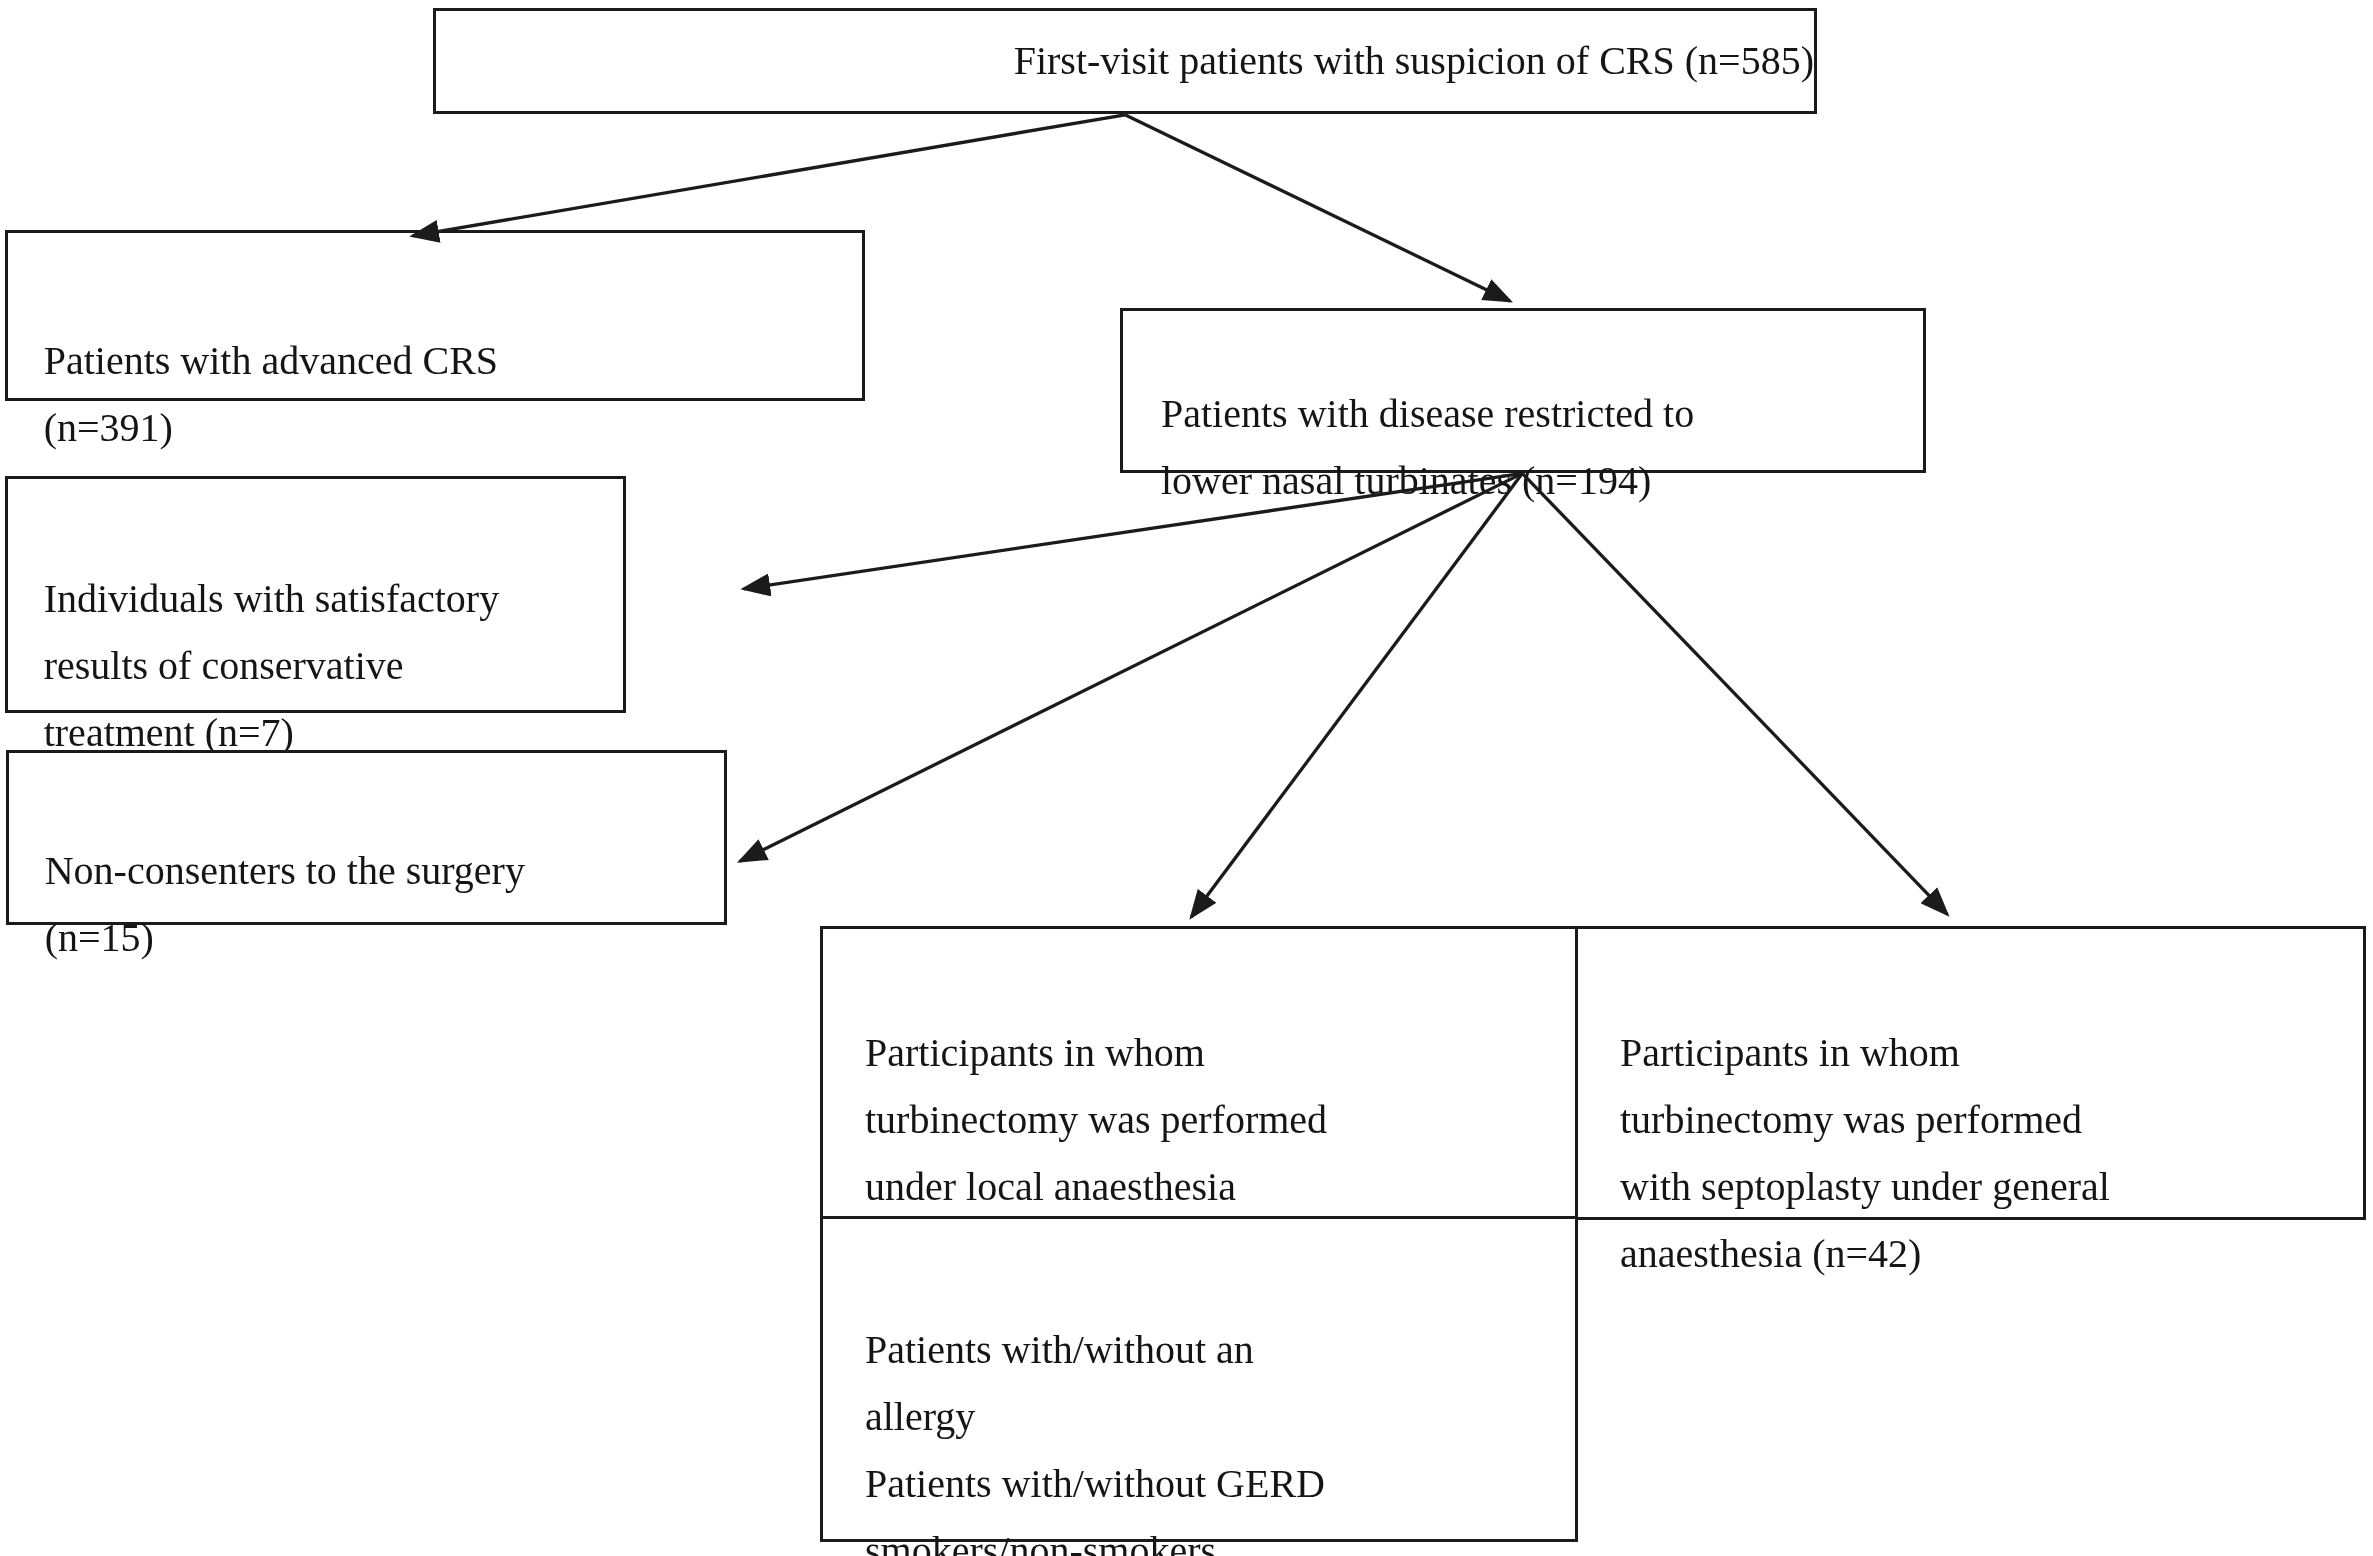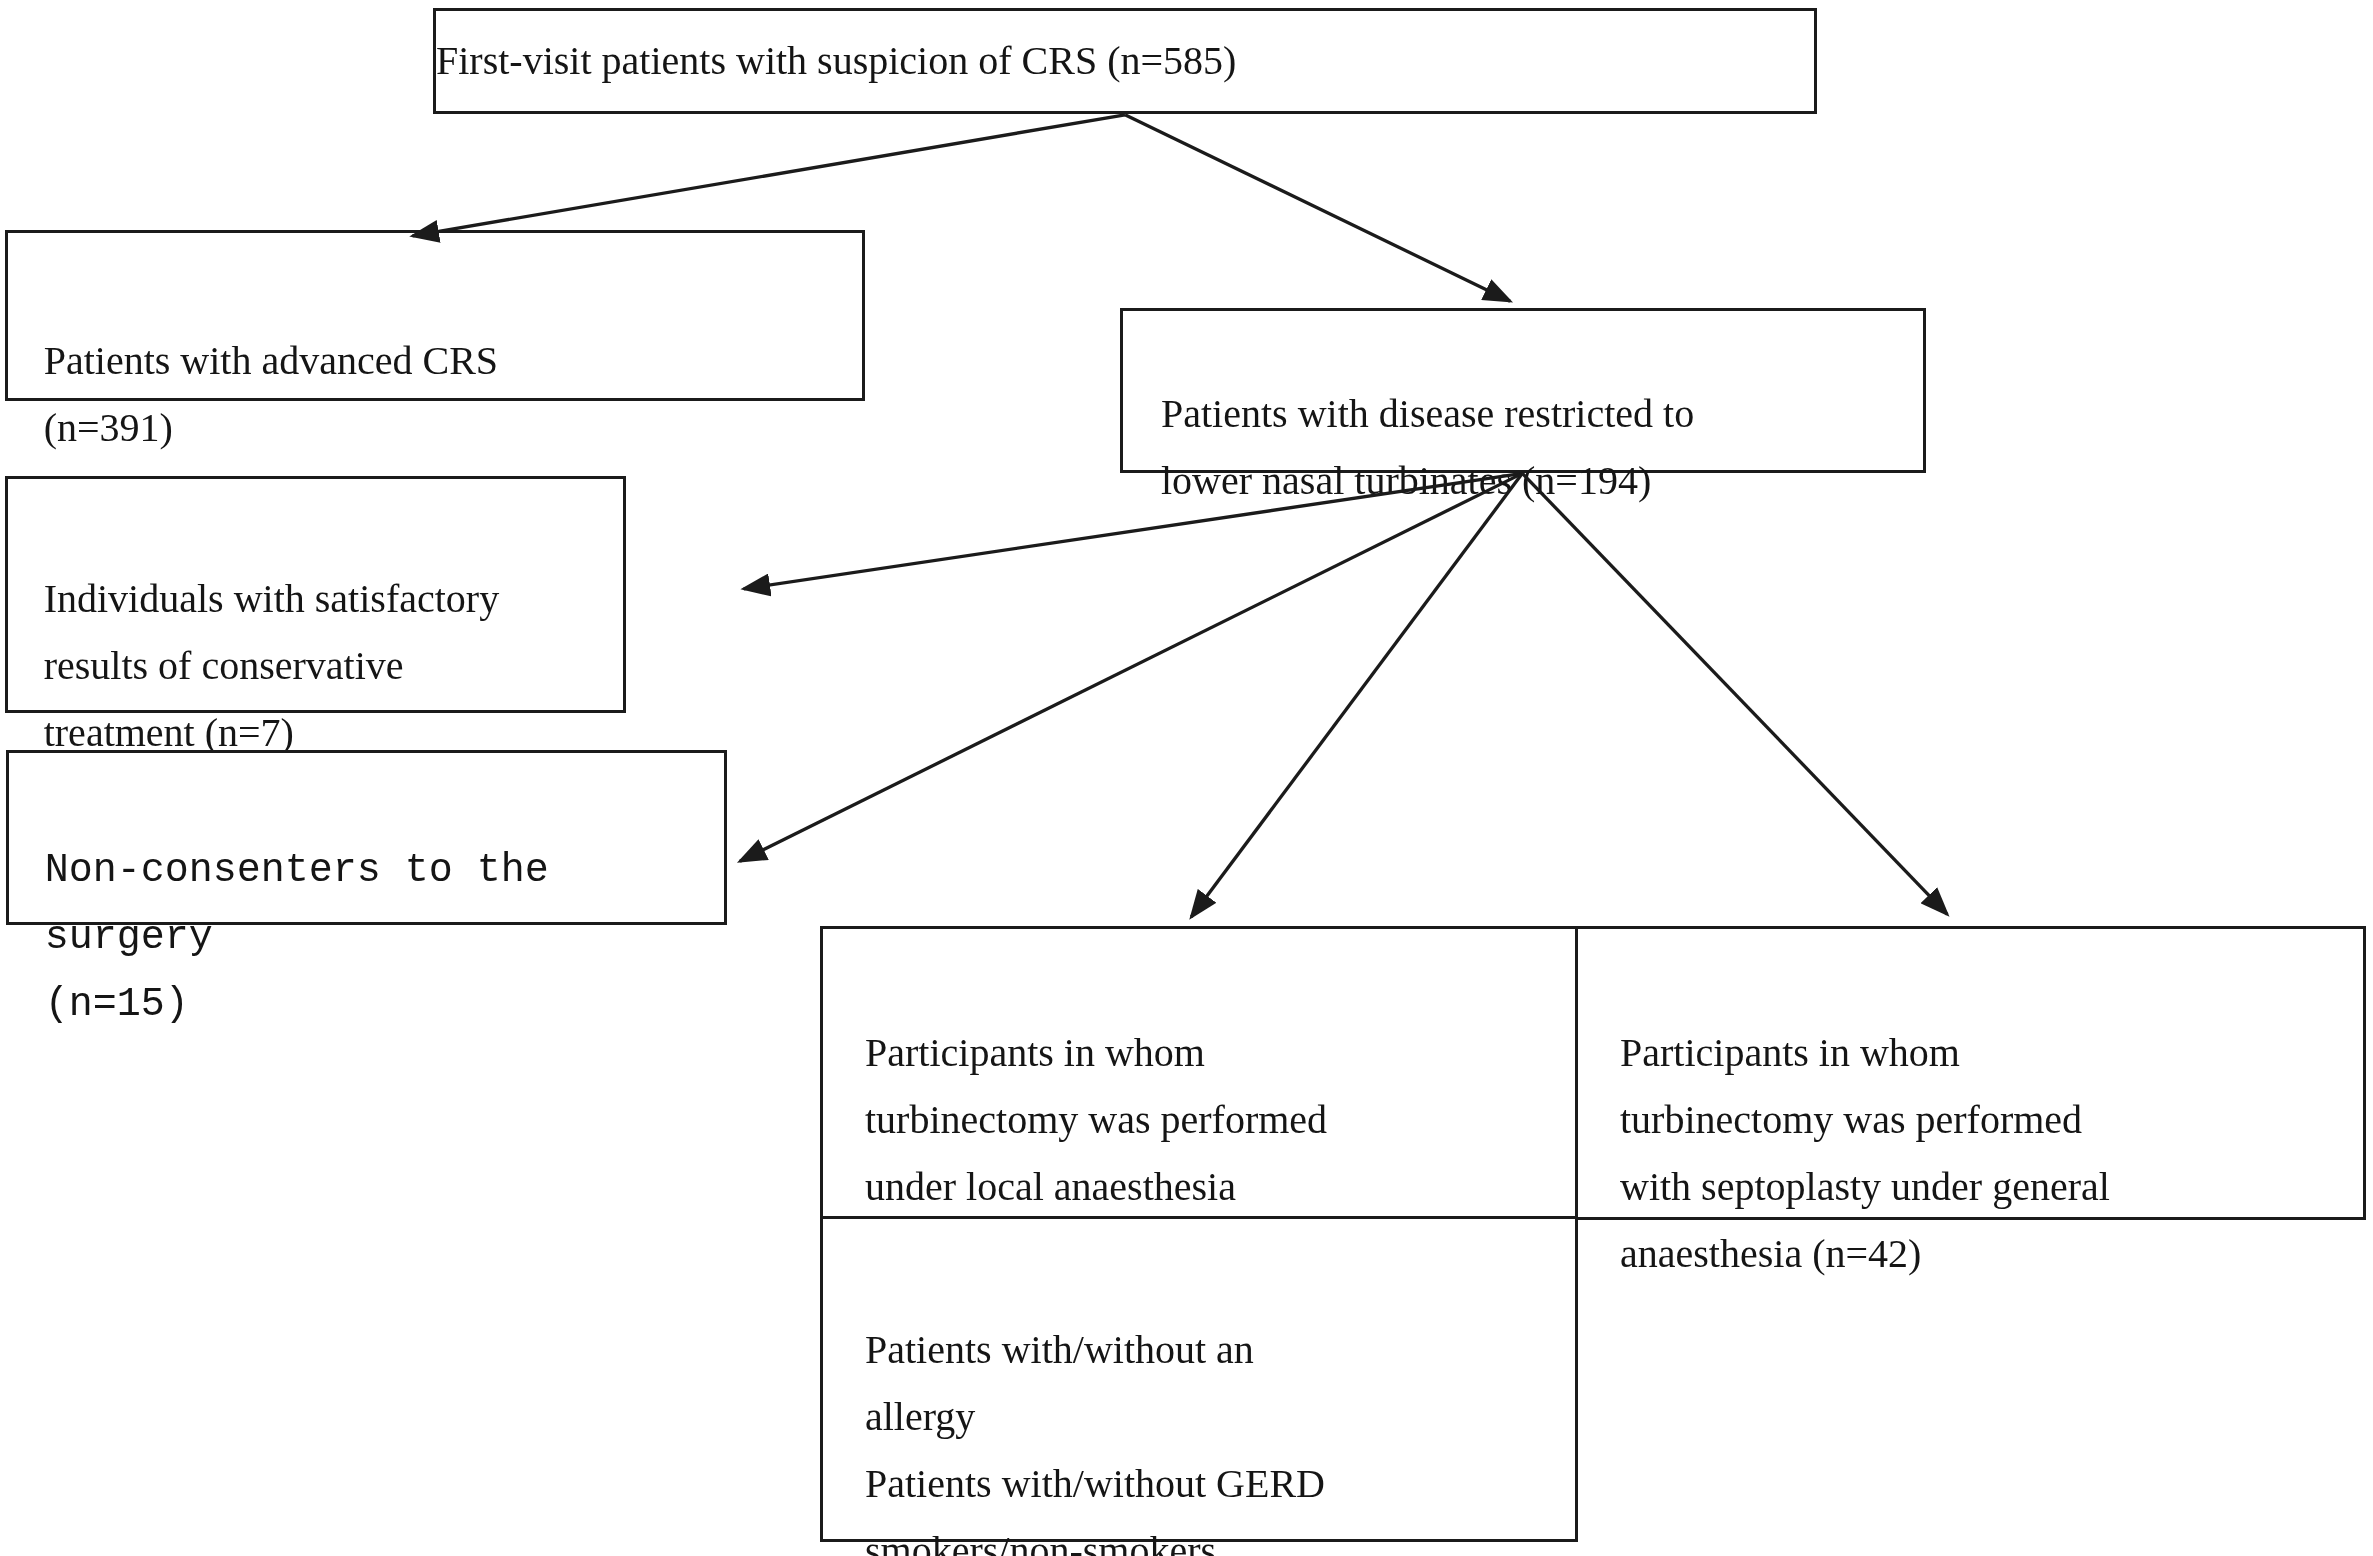--- a/index.html
+++ b/index.html
@@ -22,26 +22,26 @@
     border: 3.8px solid #1b1b1b;
     background: #ffffff;
     font-size: 40px;
     line-height: 67px;
     white-space: pre-line;
     z-index: 1;
   }
   .box .label { display: block; }
   #box-root {
     left: 433px; top: 7.6px; width: 1384px; height: 106px;
-    display: flex; align-items: center; justify-content: flex-start;
+    display: flex; align-items: center; justify-content: flex-end;
     text-align: center; white-space: nowrap; line-height: 1.2;
   }
   #box-advanced     { left: 4.7px;    top: 230px;  width: 860px; height: 171px; padding: 26.5px 19px 0 36px; }
   #box-conservative { left: 4.7px;    top: 476px;  width: 621px; height: 237px; padding: 19px 19px 0 36px; }
-  #box-nonconsent   { left: 5.7px;    top: 750px;  width: 721px; height: 175px; padding: 17px 19px 0 36px; font-family: Liberation Mono, monospace; }
+  #box-nonconsent   { left: 5.7px;    top: 750px;  width: 721px; height: 175px; padding: 17px 19px 0 36px; }
   #box-restricted   { left: 1120px; top: 308px;  width: 806px; height: 165px; padding: 2px 19px 0 38px; }
   #box-local        { left: 820px;  top: 926px;  width: 758px; height: 294px; padding: 23px 19px 0 42px; }
   #box-subgroups    { left: 820px;  top: 1216px; width: 758px; height: 326px; padding: 30px 19px 0 42px; }
   #box-general      { left: 1575px; top: 926px;  width: 791px; height: 294px; padding: 23px 19px 0 42px; }
   .arrows {
     position: absolute;
     left: 0; top: 0;
     width: 2373px; height: 1557px;
     z-index: 2;
     pointer-events: none;

